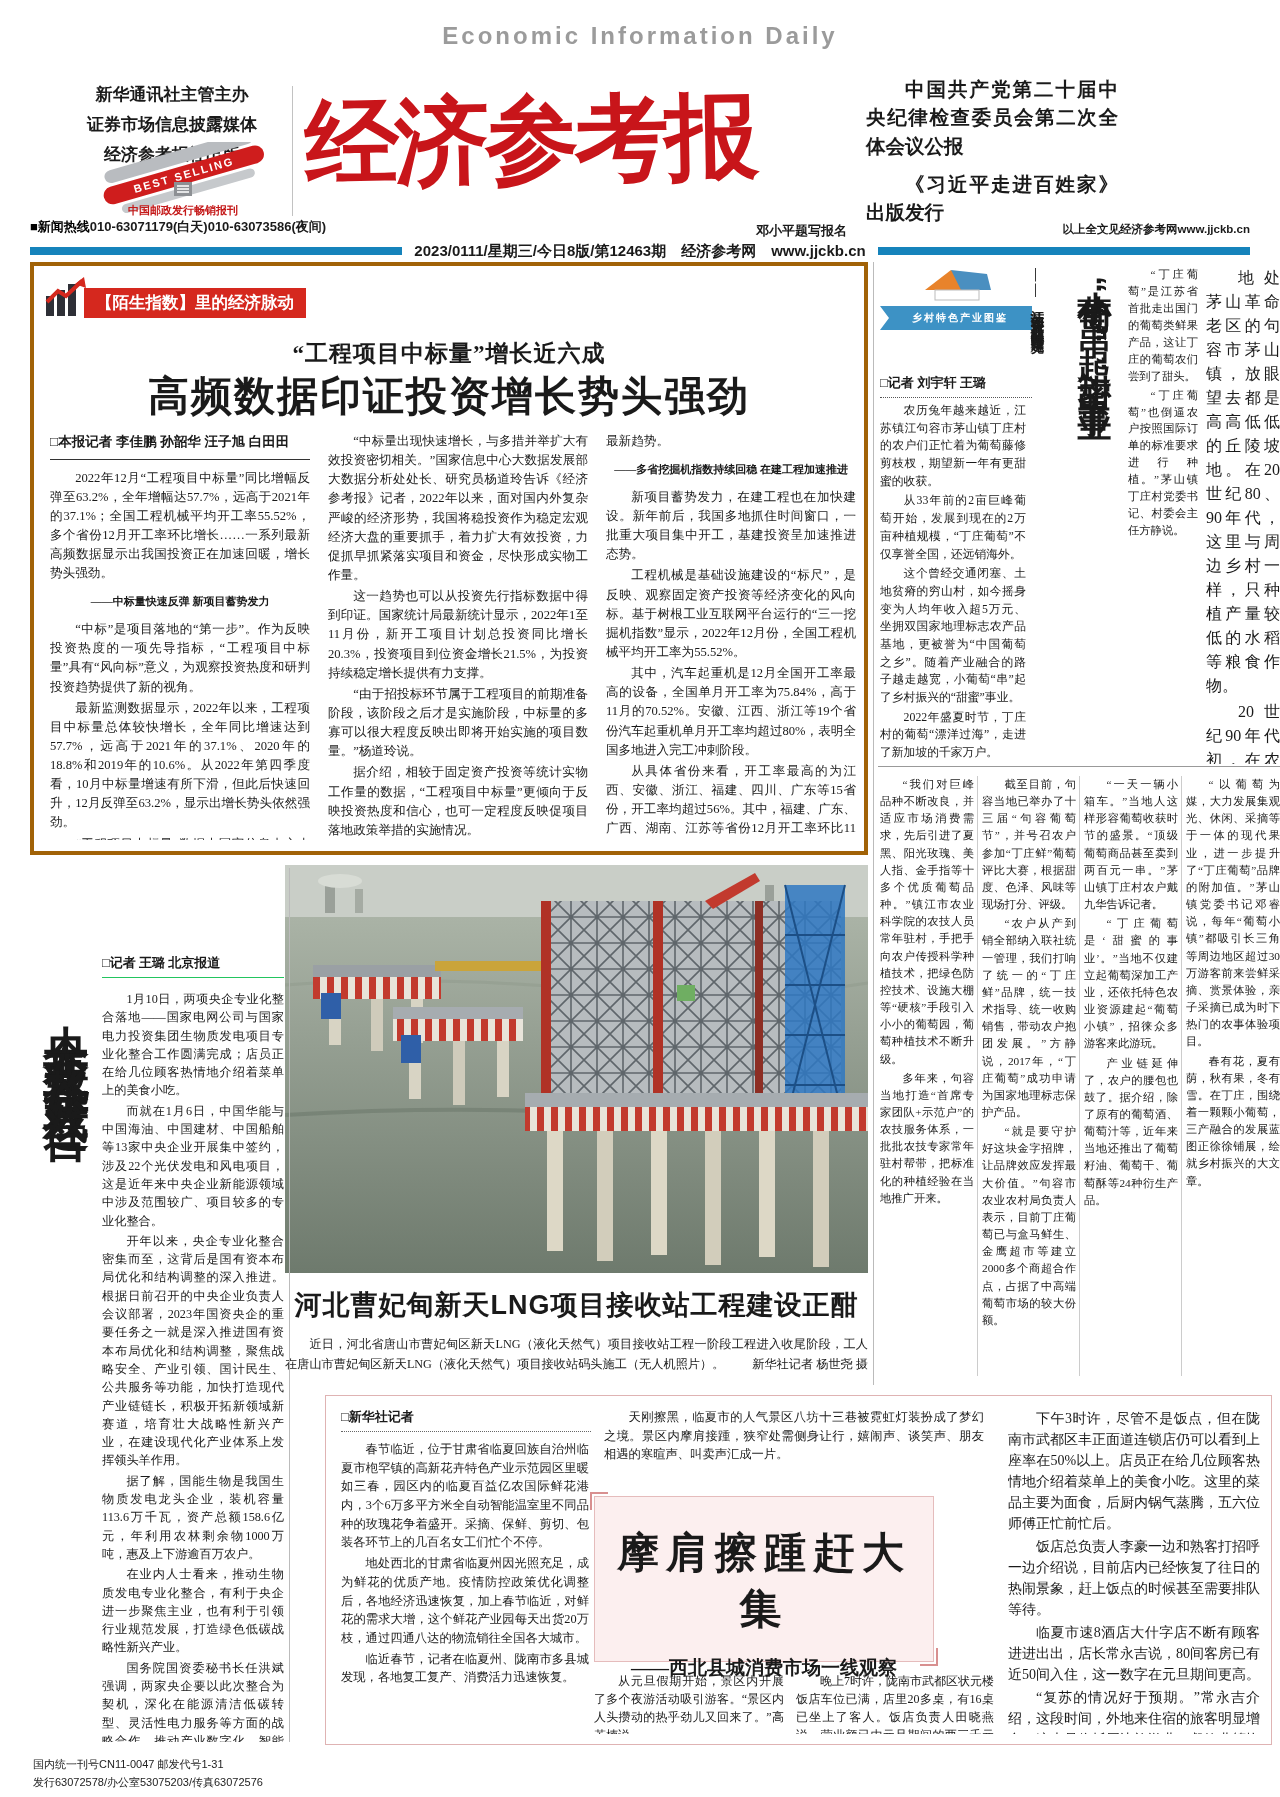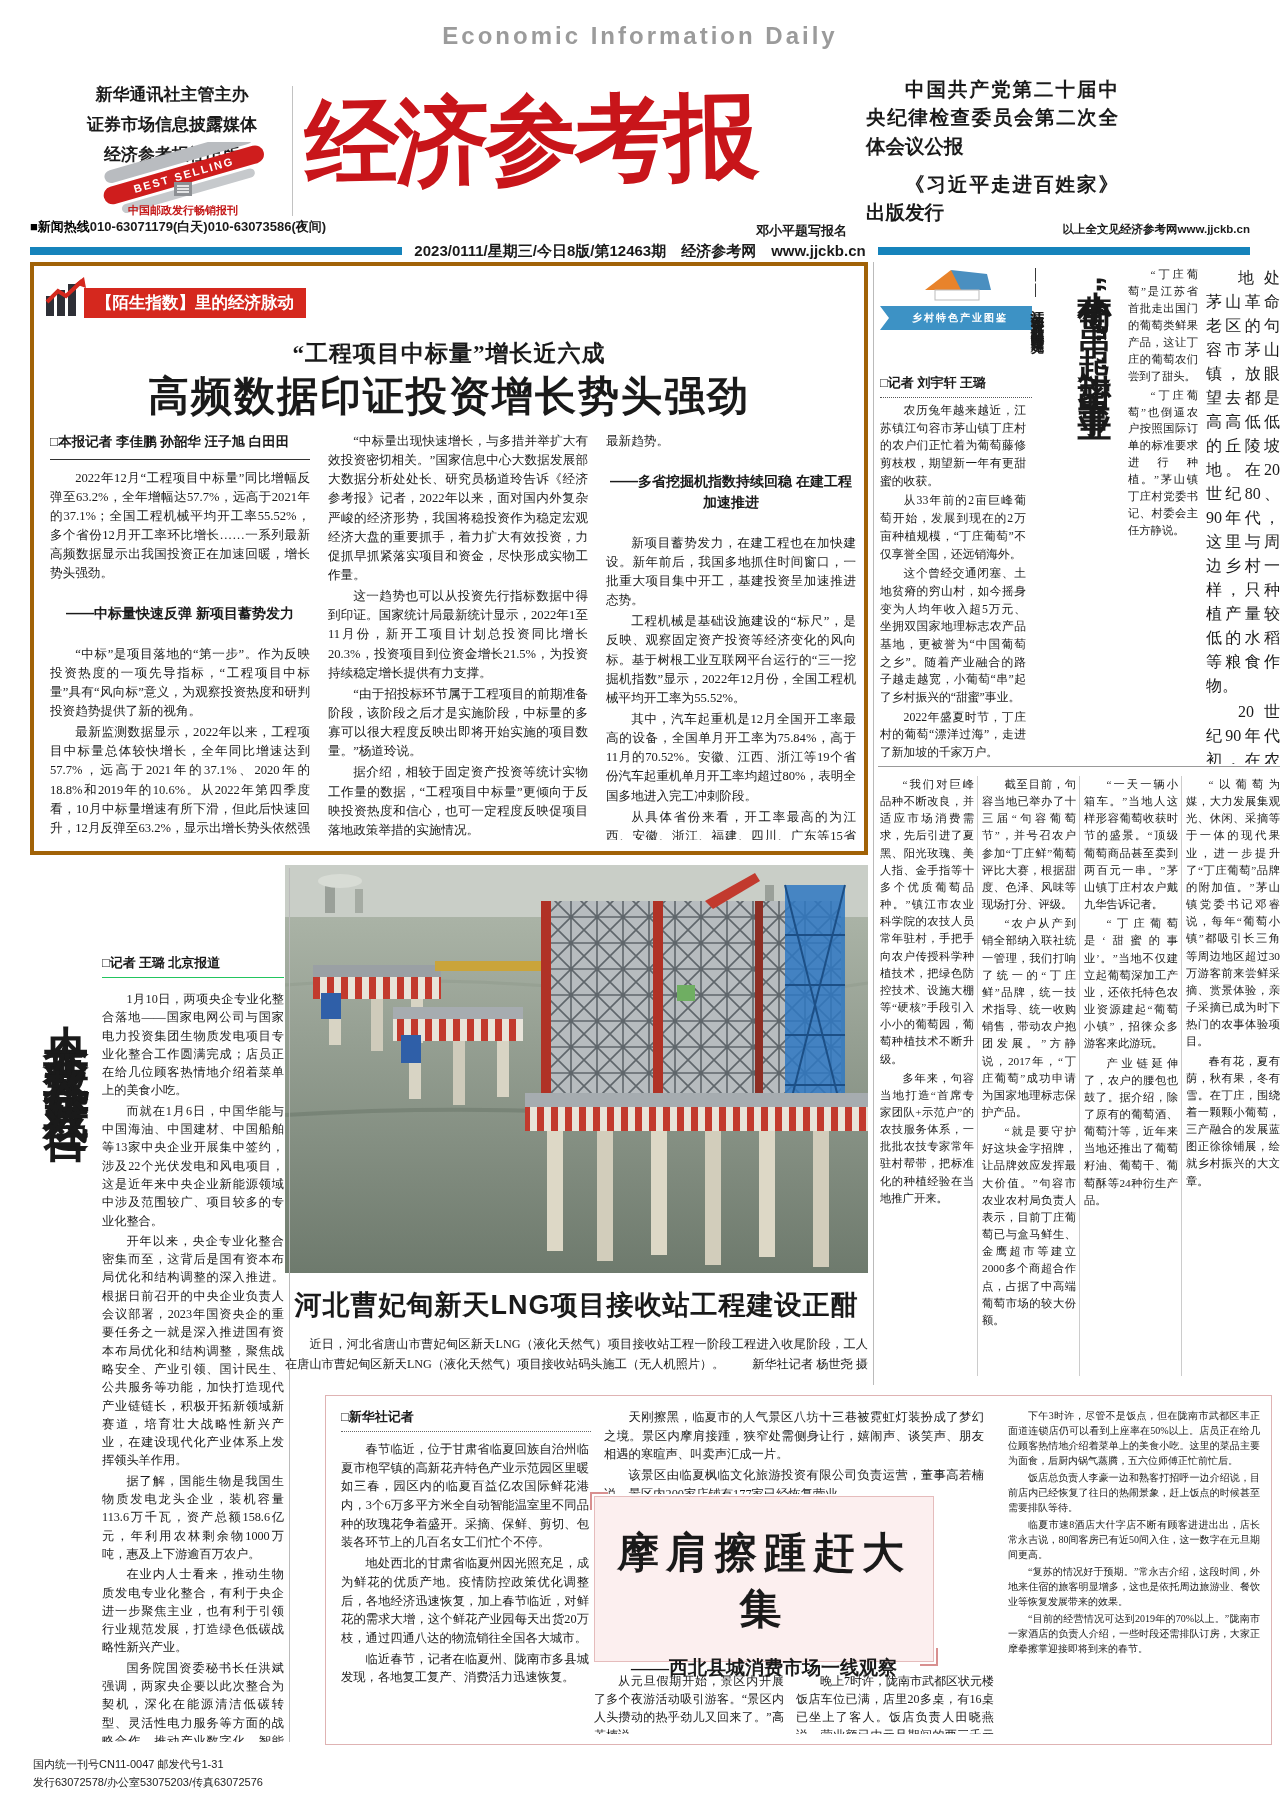--- a/index.html
+++ b/index.html
@@ -30,21 +30,21 @@
   .badge-label { background:#d5281e; color:#fff; font-family:"Liberation Sans",sans-serif; font-weight:bold; font-size:16.5px; padding:4px 12px; margin-left:-6px; }
   .kicker { position:absolute; top:72px; left:0; width:100%; text-align:center; font-size:23px; font-weight:bold; letter-spacing:1px; }
   .main-headline { position:absolute; top:103px; left:0; width:100%; text-align:center; font-family:"Liberation Sans",sans-serif; font-weight:900; font-size:41px; letter-spacing:2px; }
   .mcol { position:absolute; top:166px; height:408px; overflow:hidden; font-size:12.6px; line-height:1.52; text-align:justify; }
   .mcol1 { left:16px; width:260px; }
   .mcol2 { left:294px; width:260px; }
   .mcol3 { left:572px; width:250px; }
   .byline { font-family:"Liberation Sans",sans-serif; font-weight:bold; font-size:13.5px; border-bottom:1px solid #333; padding-bottom:6px; margin-bottom:9px; }
   .para { text-indent:2em; margin-bottom:2px; }
   .para-noindent { text-indent:0; margin-bottom:2px; }
-  .subhead { font-family:Liberation Sans, sans-serif; font-weight:bold; font-size:14px; text-align:center; margin:20px 0; text-indent:0; }
+  .subhead { font-family:Liberation Serif, serif; font-weight:bold; font-size:11px; text-align:center; margin:10px 0; text-indent:0; }
 
   
   .rural { top:262px; left:878px; width:402px; height:1123px; }
   .rural-badge { position:absolute; top:2px; left:2px; width:152px; text-align:center; }
   .ribbon { margin-top:2px; background:#3d92c5; color:#fff; font-family:"Liberation Sans",sans-serif; font-weight:bold; font-size:10px; letter-spacing:2px; padding:5px 0 5px 8px; clip-path:polygon(0 0,100% 0,100% 100%,0 100%,9px 50%); }
   .rural-byline { position:absolute; top:112px; left:2px; width:152px; font-family:"Liberation Sans",sans-serif; font-weight:bold; font-size:13px; border-bottom:1px dotted #555; padding-bottom:5px; }
   .rural-col1 { position:absolute; top:140px; left:2px; width:146px; height:362px; overflow:hidden; font-size:11.8px; line-height:1.5; text-align:justify; }
   .vert-sub { position:absolute; top:6px; left:146px; width:22px; height:495px; writing-mode:vertical-rl; font-size:13.5px; font-weight:bold; letter-spacing:2px; }
   .vert-headline { position:absolute; top:2px; left:172px; width:68px; height:500px; writing-mode:vertical-rl; font-family:"Liberation Sans",sans-serif; font-weight:900; font-size:34px; letter-spacing:4px; }
   .rural-colA { position:absolute; top:4px; left:250px; width:70px; height:498px; overflow:hidden; font-size:11.3px; line-height:1.5; text-align:justify; }
@@ -72,21 +72,21 @@
   .market-colA { position:absolute; top:44px; left:15px; width:248px; height:296px; overflow:hidden; font-size:12.3px; line-height:1.52; text-align:justify; }
   .market-colB { position:absolute; top:12px; left:278px; width:380px; height:86px; overflow:hidden; font-size:12.3px; line-height:1.52; text-align:justify; }
   .pink-box { position:absolute; top:100px; left:268px; width:340px; height:166px; background:#fcefef; border:1px solid #e5bcbc; text-align:center; }
   .pink-box:before, .pink-box:after { content:""; position:absolute; width:16px; height:16px; border:2px solid #d89090; }
   .pink-box:before { top:-5px; left:-5px; border-right:none; border-bottom:none; }
   .pink-box:after  { bottom:-5px; right:-5px; border-left:none; border-top:none; }
   .pink-title { margin-top:28px; font-family:"Liberation Sans",sans-serif; font-weight:600; font-size:42px; letter-spacing:7px; }
   .pink-sub { margin-top:18px; font-weight:bold; font-size:19px; }
   .market-colE { position:absolute; top:276px; left:268px; width:190px; height:62px; overflow:hidden; font-size:12px; line-height:1.5; text-align:justify; }
   .market-colF { position:absolute; top:276px; left:470px; width:198px; height:62px; overflow:hidden; font-size:12px; line-height:1.5; text-align:justify; }
-  .market-colD { position:absolute; top:12px; left:682px; width:252px; height:326px; overflow:hidden; font-size:10px; line-height:1.5; text-align:justify; }
+  .market-colD { position:absolute; top:12px; left:682px; width:252px; height:326px; overflow:hidden; font-size:14px; line-height:1.5; text-align:justify; }
 
   
   .vr-left { top:868px; left:289px; width:1px; height:874px; background:#bbb; }
   .vr-mid { top:262px; left:873px; width:1px; height:1123px; background:#bbb; }
   .footer { top:1756px; left:33px; font-size:11px; line-height:1.6; color:#222; font-family:"Liberation Sans",sans-serif; }
 </style>
 </head>
 <body>
 
 <div class="page">
@@ -315,21 +315,20 @@
 
   <div class="abs market-box">
     <div class="market-byline">□新华社记者</div>
     <div class="market-colA">
         <p class="para">春节临近，位于甘肃省临夏回族自治州临夏市枹罕镇的高新花卉特色产业示范园区里暖如三春，园区内的临夏百益亿农国际鲜花港内，3个6万多平方米全自动智能温室里不同品种的玫瑰花争着盛开。采摘、保鲜、剪切、包装各环节上的几百名女工们忙个不停。</p>
         <p class="para">地处西北的甘肃省临夏州因光照充足，成为鲜花的优质产地。疫情防控政策优化调整后，各地经济迅速恢复，加上春节临近，对鲜花的需求大增，这个鲜花产业园每天出货20万枝，通过四通八达的物流销往全国各大城市。</p>
         <p class="para">临近春节，记者在临夏州、陇南市多县城发现，各地复工复产、消费活力迅速恢复。</p>
       </div>
     <div class="market-colB">
         <p class="para">天刚擦黑，临夏市的人气景区八坊十三巷被霓虹灯装扮成了梦幻之境。景区内摩肩接踵，狭窄处需侧身让行，嬉闹声、谈笑声、朋友相遇的寒暄声、叫卖声汇成一片。</p>
-        <p class="para">该景区由临夏枫临文化旅游投资有限公司负责运营，董事高若楠说，景区内200家店铺有177家已经恢复营业。</p>
       </div>
 
     <div class="pink-box">
       <div class="pink-title">摩肩擦踵赶大集</div>
       <div class="pink-sub">——西北县城消费市场一线观察</div>
     </div>
 
     <div class="market-colE">
         <p class="para">从元旦假期开始，景区内开展了多个夜游活动吸引游客。“景区内人头攒动的热乎劲儿又回来了。”高若楠说。</p>
       </div>

